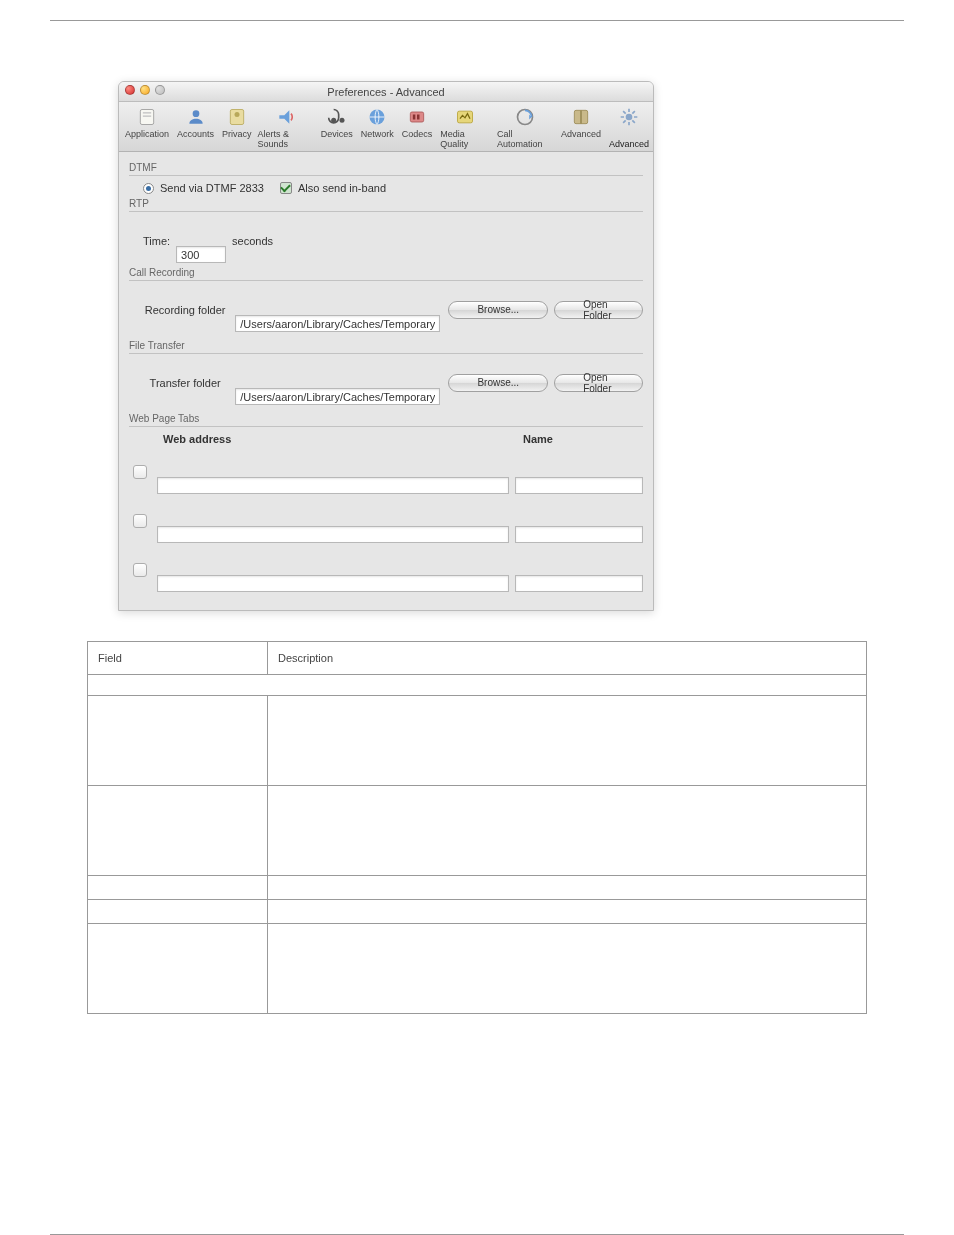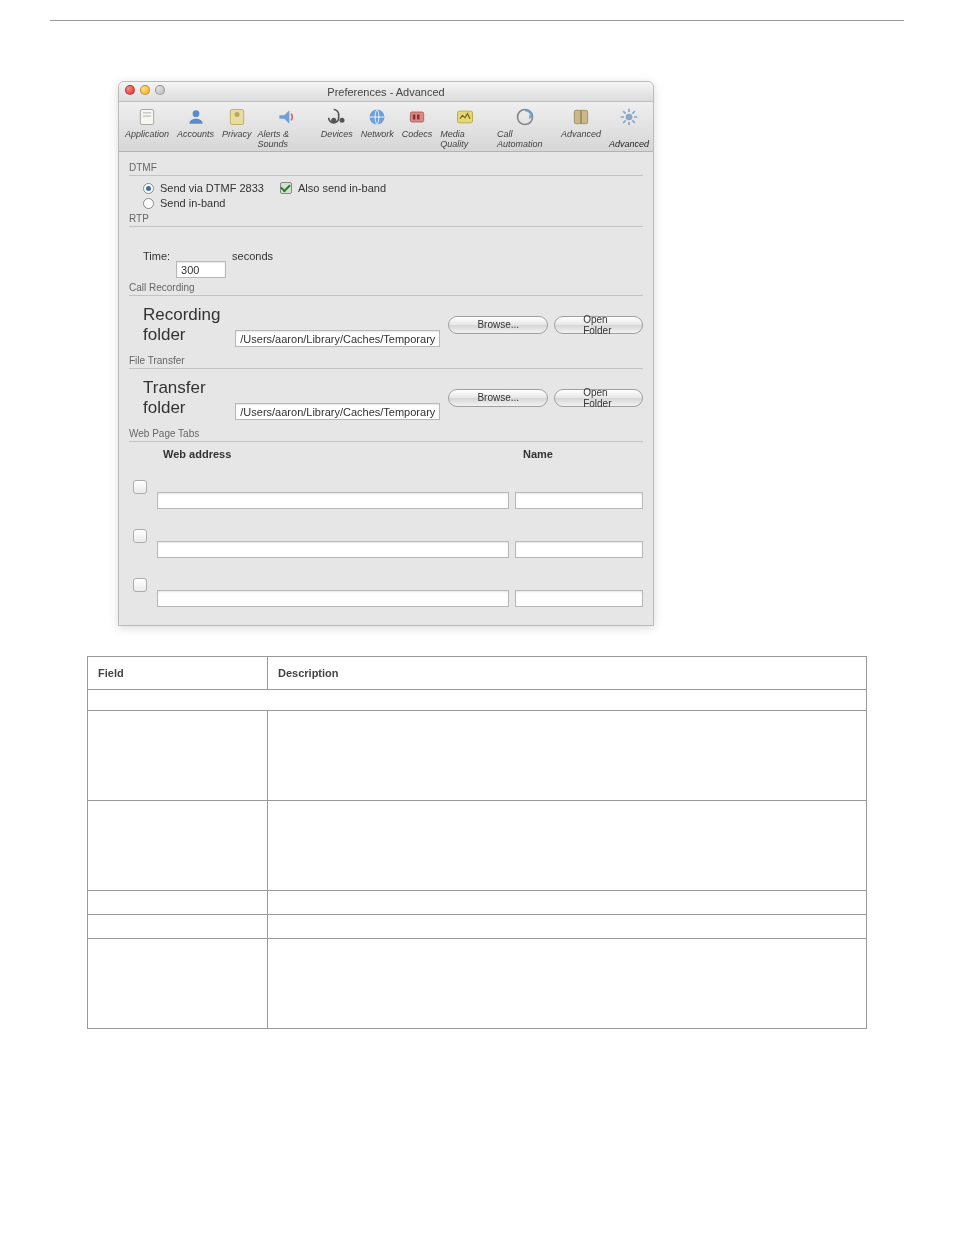--- a/index.html
+++ b/index.html
@@ -58,21 +58,20 @@
   }
   .dot.red{background: radial-gradient(circle at 30% 30%,#ff8a80,#d32f2f);}
   .dot.yellow{background: radial-gradient(circle at 30% 30%,#ffe082,#f9a825);}
   .dot.green{background: radial-gradient(circle at 30% 30%,#e0e0e0,#bdbdbd);}
 
   .toolbar {
     display: flex;
     background: linear-gradient(#efefef,#d6d6d6);
     border-bottom: 1px solid #b3b3b3;
     padding: 2px 0 0 0;
-    font-style: italic;
   }
   .tb-item {
     display: flex;
     flex-direction: column;
     align-items: center;
     font-size: 9px;
     color: #444;
     padding: 2px 4px 2px 4px;
     gap: 1px;
     cursor: pointer;
@@ -137,21 +136,21 @@
     font-size:10px;
     color:#333;
     display:inline-flex;align-items:center;
     cursor:pointer;
     box-shadow: 0 1px 0 rgba(255,255,255,0.6) inset;
   }
 
   .section-row {
     display:flex;align-items:center;gap:8px;
   }
-  .section-row .lbl{width:95px;font-size:17px;}
+  .section-row .lbl{width:95px;font-size:11px;text-align:center;}
   .btn-group{margin-left:auto;display:flex;gap:6px;}
 
   .webtabs-head{
     display:flex;margin-top:4px;font-size:11px;font-weight:600;color:#333;
   }
   .webtabs-head .col1{width:30px;}
   .webtabs-head .col2{flex:1;padding-left:4px;}
   .webtabs-head .col3{width:130px;padding-left:10px;}
   .webtab-row{display:flex;align-items:center;gap:6px;margin:4px 0;}
   .webtab-row .cb-cell{width:22px;display:flex;justify-content:center;}
@@ -172,21 +171,21 @@
   .desc-table col.c1{width:180px;}
   .desc-table th, .desc-table td{
     border:1px solid #999;
     font-size:11px;
     padding:10px 10px;
     vertical-align: top;
     color:#444;
   }
   .desc-table th{
     background:#fff;
-    font-weight:700;
+    font-weight:400;
     text-align:left;
     height:32px;
   }
   .desc-table td.section{
     border-right:1px solid #999;
     background:#fff;
     height:18px;
   }
   .desc-table tr.tall td{height:90px;}
   .desc-table tr.short td{height:24px;}
@@ -341,24 +340,20 @@
 
       <div class="group-label">DTMF</div>
       <div class="group-line"></div>
       <div class="indent">
         <div class="row">
           <span class="radio checked"></span>
           <span>Send via DTMF 2833</span>
           <span style="width:4px"></span>
           <span class="checkbox checked"></span>
           <span>Also send in-band</span>
-        </div>
-        <div class="row">
-          <span class="radio"></span>
-          <span>Send in-band</span>
         </div>
       </div>
 
       <div class="group-label">RTP</div>
       <div class="group-line"></div>
       <div class="indent">
         <div class="row">
           <span>Time:</span>
           <input class="text-input time-input" value="300" style="">
           <span>seconds</span>

